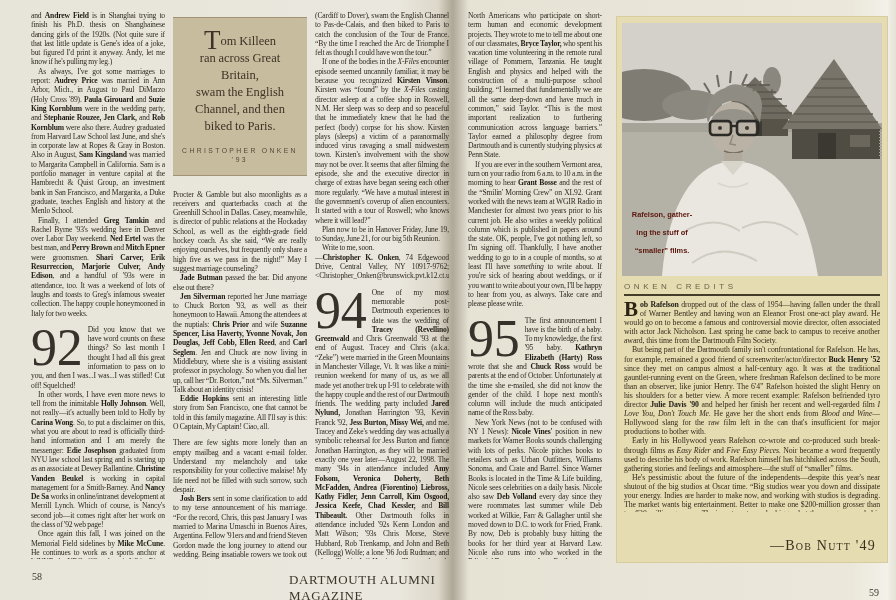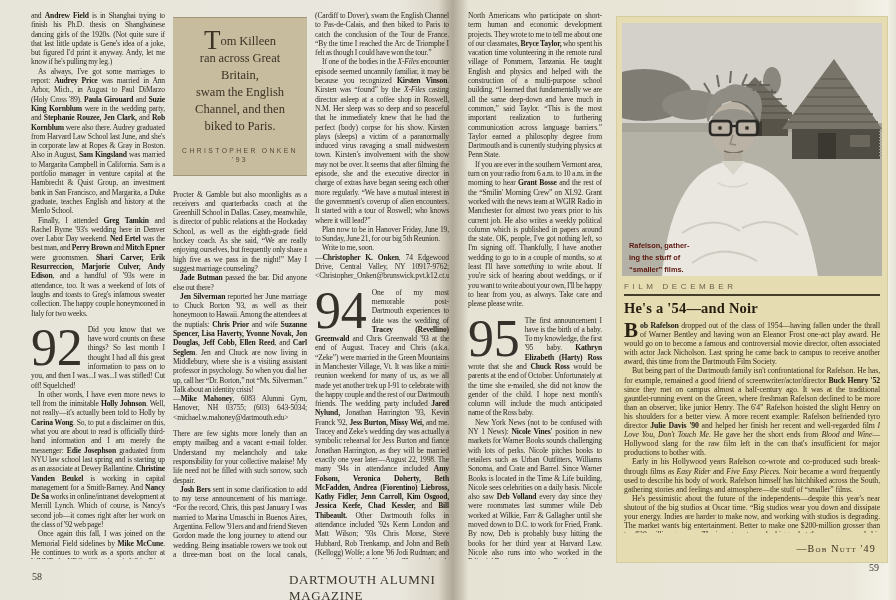--- a/index.html
+++ b/index.html
@@ -52,23 +52,23 @@
   
   .feature{
     position:absolute;left:616px;top:16px;width:272px;height:547px;
     background:#e5dcb2;box-shadow:0 0 0 1px #d6cca0 inset;
   }
   .photo{
     position:relative;margin:7px 6px 0 6px;width:260px;height:253px;
     background:#c9c7bf;overflow:hidden;
   }
   .photo-caption{
-    position:absolute;left:7px;bottom:0;width:66px;
+    position:absolute;left:7px;bottom:16px;width:66px;
     font-family:"Liberation Sans",sans-serif;font-weight:bold;
-    font-size:7.4px;line-height:12px;color:#5c170e;white-space:pre-line;
+    font-size:7.4px;line-height:18px;color:#5c170e;white-space:pre-line;text-align:center;
   }
   .credit-mark{
     position:absolute;left:263px;top:115px;width:3px;height:26px;
     background:repeating-linear-gradient(to bottom,#a9a594 0 1px,transparent 1px 3px);
   }
   .fc-body{padding:6px 8px 0;}
   .fc-header{
     font-family:"Liberation Sans",sans-serif;font-size:8px;
     letter-spacing:3.6px;color:#6a6149;
   }
@@ -78,21 +78,21 @@
   }
   .fc-body p{
     margin:0;text-indent:8px;text-align:justify;
     font-size:7.8px;line-height:9.1px;letter-spacing:-0.1px;color:#352b1c;
   }
   .fc-body p.nf{text-indent:0;}
   .fc-paras{height:212px;overflow:hidden;}
   .dropcap-b{float:left;font-size:21px;line-height:17px;padding:1px 2px 0 0;font-weight:bold;color:#2c2314;}
   .fc-byline{
     position:absolute;right:12px;bottom:9px;font-variant:small-caps;
-    font-size:10px;letter-spacing:1.2px;color:#3a2f1d;
+    font-size:14px;letter-spacing:1.2px;color:#3a2f1d;
   }
   
   .folio{position:absolute;font-size:10px;color:#3b362c;}
   .folio-58{left:32px;top:571px;}
   .folio-59{left:869px;top:569px;}
   .footer-mag{
     position:absolute;left:289px;top:572px;font-size:13px;
     letter-spacing:.6px;color:#3b362c;
   }
   .footer-date{position:absolute;left:468px;top:606px;font-size:8.2px;letter-spacing:.5px;color:#3b362c;}
@@ -120,21 +120,21 @@
       <div class="pq-text"><span class="pq-initial">T</span><span>om Killeen
 ran across Great Britain,
 swam the English
 Channel, and then
 biked to Paris.</span></div>
       <div class="pq-attr">CHRISTOPHER ONKEN '93</div>
     </div>
     <p class="nf">Procter &amp; Gamble but also moonlights as a receivers and quarterbacks coach at the Greenhill School in Dallas. Casey, meanwhile, is director of public relations at the Hockaday School, as well as the eighth-grade field hockey coach. As she said, “We are really enjoying ourselves, but frequently only share a high five as we pass in the night!” May I suggest marriage counseling?</p>
     <p><b>Jade Butman</b> passed the bar. Did anyone else out there?</p>
     <p><b>Jen Silverman</b> reported her June marriage to Chuck Borton '93, as well as their honeymoon to Hawaii. Among the attendees at the nuptials: <b>Chris Prior</b> and wife <b>Suzanne Spencer, Lisa Haverty, Yvonne Novak, Jon Douglas, Jeff Cobb, Ellen Reed</b>, and <b>Carl Seglem</b>. Jen and Chuck are now living in Middlebury, where she is a visiting assistant professor in psychology. So when you dial her up, call her “Dr. Borton,” not “Ms. Silverman.” Talk about an identity crisis!</p>
-    <p class="signoff">—<b>Mike Mahoney</b>, 6083 Alumni Gym, Hanover, NH 03755; (603) 643-5034; &lt;michael.w.mahoney@dartmouth.edu&gt;</p>
+    <p><b>Eddie Hopkins</b> sent an interesting little story from San Francisco, one that cannot be told in this family magazine. All I'll say is this: O Captain, My Captain! Ciao, all.</p>
     <p class="nf note-start">
       <span>There are few sights more lonely than an empty mailbag and a vacant e-mail folder. Understand my melancholy and take responsibility for your collective malaise! My life need not be filled with such sorrow, such despair.</span>
     </p>
     <p><b>Josh Bers</b> sent in some clarification to add to my terse announcement of his marriage. “For the record, Chris, this past January I was married to Marina Umaschi in Buenos Aires, Argentina. Fellow '91ers  and  and friend Steven Gordon made the long journey to attend our wedding. Being insatiable rowers we took out a three-man boat on the local canals, alternating two coxing and three rowing. Marina and I are now living in Cambridge, near Central Square. Marina just started a Ph.D. program in media arts and sciences at MIT. I am developing speech- and language-based interfaces to on-line databases and applications at GTE-Internetworking (formerly, BBN).”</p>
 
   </div>
 
   <div class="col" id="col3">
     <p class="nf">(Cardiff to Dover), swam the English Channel to Pas-de-Calais, and then biked to Paris to catch the conclusion of the Tour de France. “By the time I reached the Arc de Triomphe I felt as though I could have won the tour.”</p>
     <p>If one of the bodies in the <i>X-Files</i> encounter episode seemed uncannily familiar, it may be because you recognized <b>Kirsten Vinson</b>. Kirsten was “found” by the <i>X-Files</i> casting director asleep at a coffee shop in Roswell, N.M. Her sleep was so deep and so peaceful that he immediately knew that he had the perfect (body) corpse for his show. Kirsten plays (sleeps) a victim of a paranormally induced virus ravaging a small midwestern town. Kirsten's involvement with the show may not be over. It seems that after filming the episode, she and the executive director in charge of extras have began seeing each other more regularly. “We have a mutual interest in the government's coverup of alien encounters. It started with a tour of Roswell; who knows where it will lead?”</p>
@@ -144,21 +144,21 @@
     <p class="nf note-start">
       <span class="dropnum">94</span><span>One of my most memorable post-Dartmouth experiences to date was the wedding of <b>Tracey (Revellino) Greenwald</b> and Chris Greenwald '93 at the end of August. Tracey and Chris (a.k.a. “Zeke”) were married in the Green Mountains in Manchester Village, Vt. It was like a mini-reunion weekend for many of us, as we all made yet another trek up I-91 to celebrate with the happy couple and the rest of our Dartmouth friends. The wedding party included <b>Jared Nylund,</b> Jonathan Harrington '93, Kevin Franck '92, <b>Jess Burton, Missy Wei,</b> and me. Tracey and Zeke's wedding day was actually a symbolic rehearsal for Jess Burton and fiance Jonathan Harrington, as they will be married exactly one year later—August 22, 1998. The many '94s in attendance included <b>Amy Folsom, Veronica Doherty, Beth McFadden, Andrea (Fiorentino) Liebross, Kathy Fidler, Jenn Carroll, Kim Osgood, Jessica Keefe, Chad Kessler,</b> and <b>Bill Thibeault.</b> Other Dartmouth folks in attendance included '92s Kenn London and Matt Wilson; '93s Chris Morse, Steve Hubbard, Rob Trenkamp, and John and Beth (Kellogg) Wolfe; a lone '96 Jodi Rudman; and a lone Tuckie Jeff Hastings. The newlyweds spent the next two weeks of their marriage in southern Italy and Switzerland before settling in to their new home in Concord, N.H. Tracey will be working as an associate for the Boston law firm of Testa, Hurwitz, and Thibeault, and Zeke will continue his job as the director of R&amp;D for Pro-Cut International in New Hampshire—I'm sure they'll both be dreaming of southern Italy all winter long. Speaking of vacations, are you wondering what to do with your time off from work and/or studies this year? Well, here's an option: Global Volunteers is a nonprofit international development organization based in St. Paul, Minn., which coordinates more than 120 teams of</span>
     </p>
   </div>
 
   <div class="folio folio-58">58</div>
   <div class="footer-mag">DARTMOUTH ALUMNI MAGAZINE</div>
 </div>
 
 <div class="page page-right">
-  <div class="folio folio-59" style="position:absolute;left:417px;top:562px;">59</div>
+  <div class="folio folio-59" style="position:absolute;left:417px;top:587px;">59</div>
   <div class="footer-date" style="left:16px;">DECEMBER 1997</div>
 </div>
 
 <div class="col" id="col4">
   <p class="nf">North Americans who participate on short-term human and economic development projects. They wrote to me to tell me about one of our classmates, <b>Bryce Taylor,</b> who spent his vacation time volunteering in the remote rural village of Pommern, Tanzania. He taught English and physics and helped with the construction of a multi-purpose school building. “I learned that fundamentally we are all the same deep-down and have much in common,” said Taylor. “This is the most important realization to furthering communication across language barriers.” Taylor earned a philosophy degree from Dartmouth and is currently studying physics at Penn State.</p>
   <p>If you are ever in the southern Vermont area, turn on your radio from 6 a.m. to 10 a.m. in the morning to hear <b>Grant Bosse</b> and the rest of the “Smilin' Morning Crew” on XL92. Grant worked with the news team at WGIR Radio in Manchester for almost two years prior to his current job. He also writes a weekly political column which is published in papers around the state. OK, people, I've got nothing left, so I'm signing off. Thankfully, I have another wedding to go to in a couple of months, so at least I'll have <i>something</i> to write about. If you're sick of hearing about weddings, or if you want to write about your own, I'll be happy to hear from you, as always. Take care and please please write.</p>
   <p class="nf note-start">
     <span class="dropnum">95</span><span>The first announcement I have is the birth of a baby. To my knowledge, the first '95 baby. <b>Kathryn Elizabeth (Harty) Ross</b> wrote that she and <b>Chuck Ross</b> would be parents at the end of October. Unfortunately at the time she e-mailed, she did not know the gender of the child. I hope next month's column will include the much anticipated name of the Ross baby.</span>
   </p>
   <p>New York News (not to be confused with NY 1 News): <b>Nicole Vines'</b> position in new markets for Warner Books sounds challenging with lots of perks. Nicole pitches books to retailers such as Urban Outfitters, Williams Sonoma, and Crate and Barrel. Since Warner Books is located in the Time &amp; Life building, Nicole sees celebrities on a daily basis. Nicole also saw <b>Deb Volland</b> every day since they were roommates last summer while Deb worked at Wilkie, Farr &amp; Gallagher until she moved down to D.C. to work for Fried, Frank. By now, Deb is probably busy hitting the books for her third year at Harvard Law. Nicole also runs into  who worked in the Editorial Department at Avon Books.</p>
@@ -204,23 +204,22 @@
       <polygon points="99,138 123,138 111,152" fill="#d7d4ca"></polygon>
       <path d="M60 210 Q90 190 118 208 M120 205 Q150 190 176 212 M70 240 Q100 218 135 238" stroke="#cfccc2" stroke-width="2" fill="none"></path>
       <path d="M96 160 Q111 168 126 160" stroke="#d8d5cb" stroke-width="1.6" fill="none"></path>
     </svg>
     <div class="photo-caption">Rafelson, gather-
 ing the stuff of
 “smaller” films.</div>
   </div>
   <div class="credit-mark"></div>
   <div class="fc-body">
-    <div class="fc-header">FILM DECEMBER</div>
+    <div class="fc-header">ONKEN CREDITS</div>
     <div class="fc-rule"></div>
-    <h2 class="fc-headline">He's a '54—and Noir</h2>
     <div class="fc-paras">
       <p class="nf"><span class="dropcap-b">B</span><span><b>ob Rafelson</b> dropped out of the class of 1954—having fallen under the thrall of Warner Bentley and having won an Eleanor Frost one-act play award. He would go on to become a famous and controversial movie director, often associated with actor Jack Nicholson. Last spring he came back to campus to receive another award, this time from the Dartmouth Film Society.</span></p>
       <p>But being part of the Dartmouth family isn't confrontational for Rafelson. He has, for example, remained a good friend of screenwriter/actor/director <b>Buck Henry '52</b> since they met on campus almost a half-century ago. It was at the traditional gauntlet-running event on the Green, where freshman Rafelson declined to be more than an observer, like junior Henry. The 6'4” Rafelson hoisted the slight Henry on his shoulders for a better view. A more recent example: Rafelson befriended tyro director <b>Julie Davis '90</b> and helped her finish her recent and well-regarded film <i>I Love You, Don't Touch Me.</i> He gave her the short ends from <i>Blood and Wine</i>—Hollywood slang for the raw film left in the can that's insufficient for major productions to bother with.</p>
       <p>Early in his Hollywood years Rafelson co-wrote and co-produced such break-through films as <i>Easy Rider</i> and <i>Five Easy Pieces.</i> Noir became a word frequently used to describe his body of work. Rafelson himself has hitchhiked across the South, gathering stories and feelings and atmosphere—the stuff of “smaller” films.</p>
       <p>He's pessimistic about the future of the independents—despite this year's near shutout of the big studios at Oscar time. “Big studios wear you down and dissipate your energy. Indies are harder to make now, and working with studios is degrading. The market wants big entertainment. Better to make one $200-million grosser than ten $20-million grossers. The investment may be bigger, but the energy expended is far less.”</p>
 
     </div>
   </div>
   <div class="fc-byline">—Bob Nutt '49</div>
 </div>

